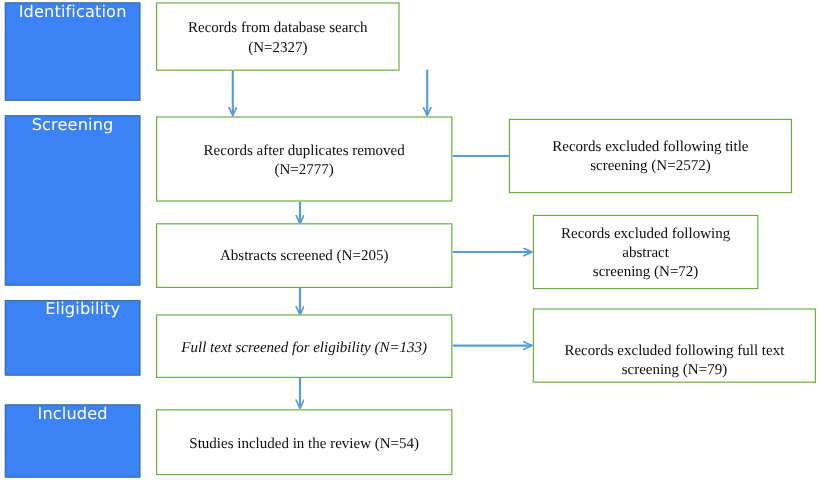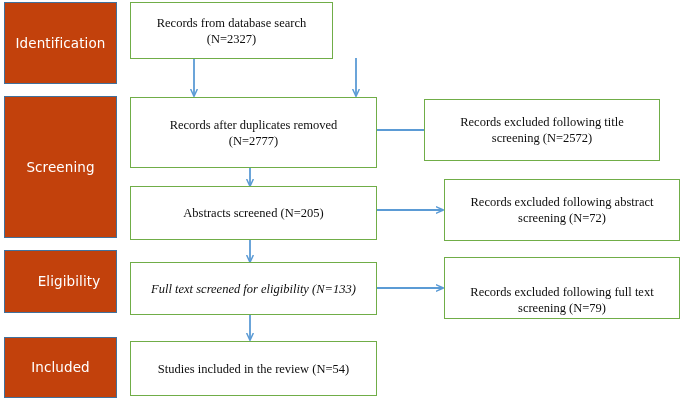--- a/index.html
+++ b/index.html
@@ -13,25 +13,24 @@
   }
   #diagram {
     position: relative;
     width: 685px;
     height: 400px;
     background: #ffffff;
     overflow: hidden;
   }
   .stage-box {
     position: absolute;
-    background: #c2410c;
+    background: #3b82f6;
     border: 1px solid #41719C;
     box-sizing: border-box;
     display: flex;
-    align-items: center;
     justify-content: center;
   }
   .stage-label {
     color: #ffffff;
     font-family: "DejaVu Sans", sans-serif;
     font-size: 13.5px;
     letter-spacing: 0.1px;
     line-height: 1.1;
     text-align: center;
     white-space: nowrap;
@@ -137,21 +136,21 @@
 
   <div class="node-box" style="left:424px; top:99px; width:236px; height:62px;">
     <span class="node-text">Records excluded following title
 screening (N=2572)</span>
   </div>
 
   <div class="node-box" style="left:130px; top:186px; width:247px; height:54px;">
     <span class="node-text">Abstracts screened (N=205)</span>
   </div>
 
-  <div class="node-box" style="left:444px; top:179px; width:236px; height:62px;">
+  <div class="node-box" style="left:444px; top:179px; width:188px; height:62px;">
     <span class="node-text">Records excluded following abstract
 screening (N=72)</span>
   </div>
 
   <div class="node-box" style="left:130px; top:262px; width:247px; height:53px;font-style:italic;">
     <span class="node-text">Full text screened for eligibility (N=133)</span>
   </div>
 
   <div class="node-box" style="left:444px; top:257px; width:236px; height:62px;align-items:flex-end;">
     <span class="node-text">Records excluded following full text

